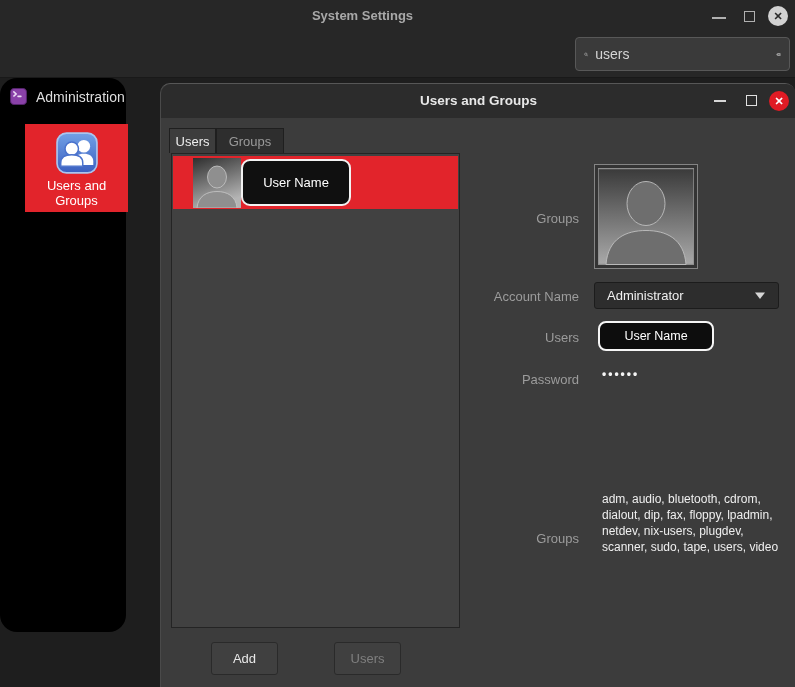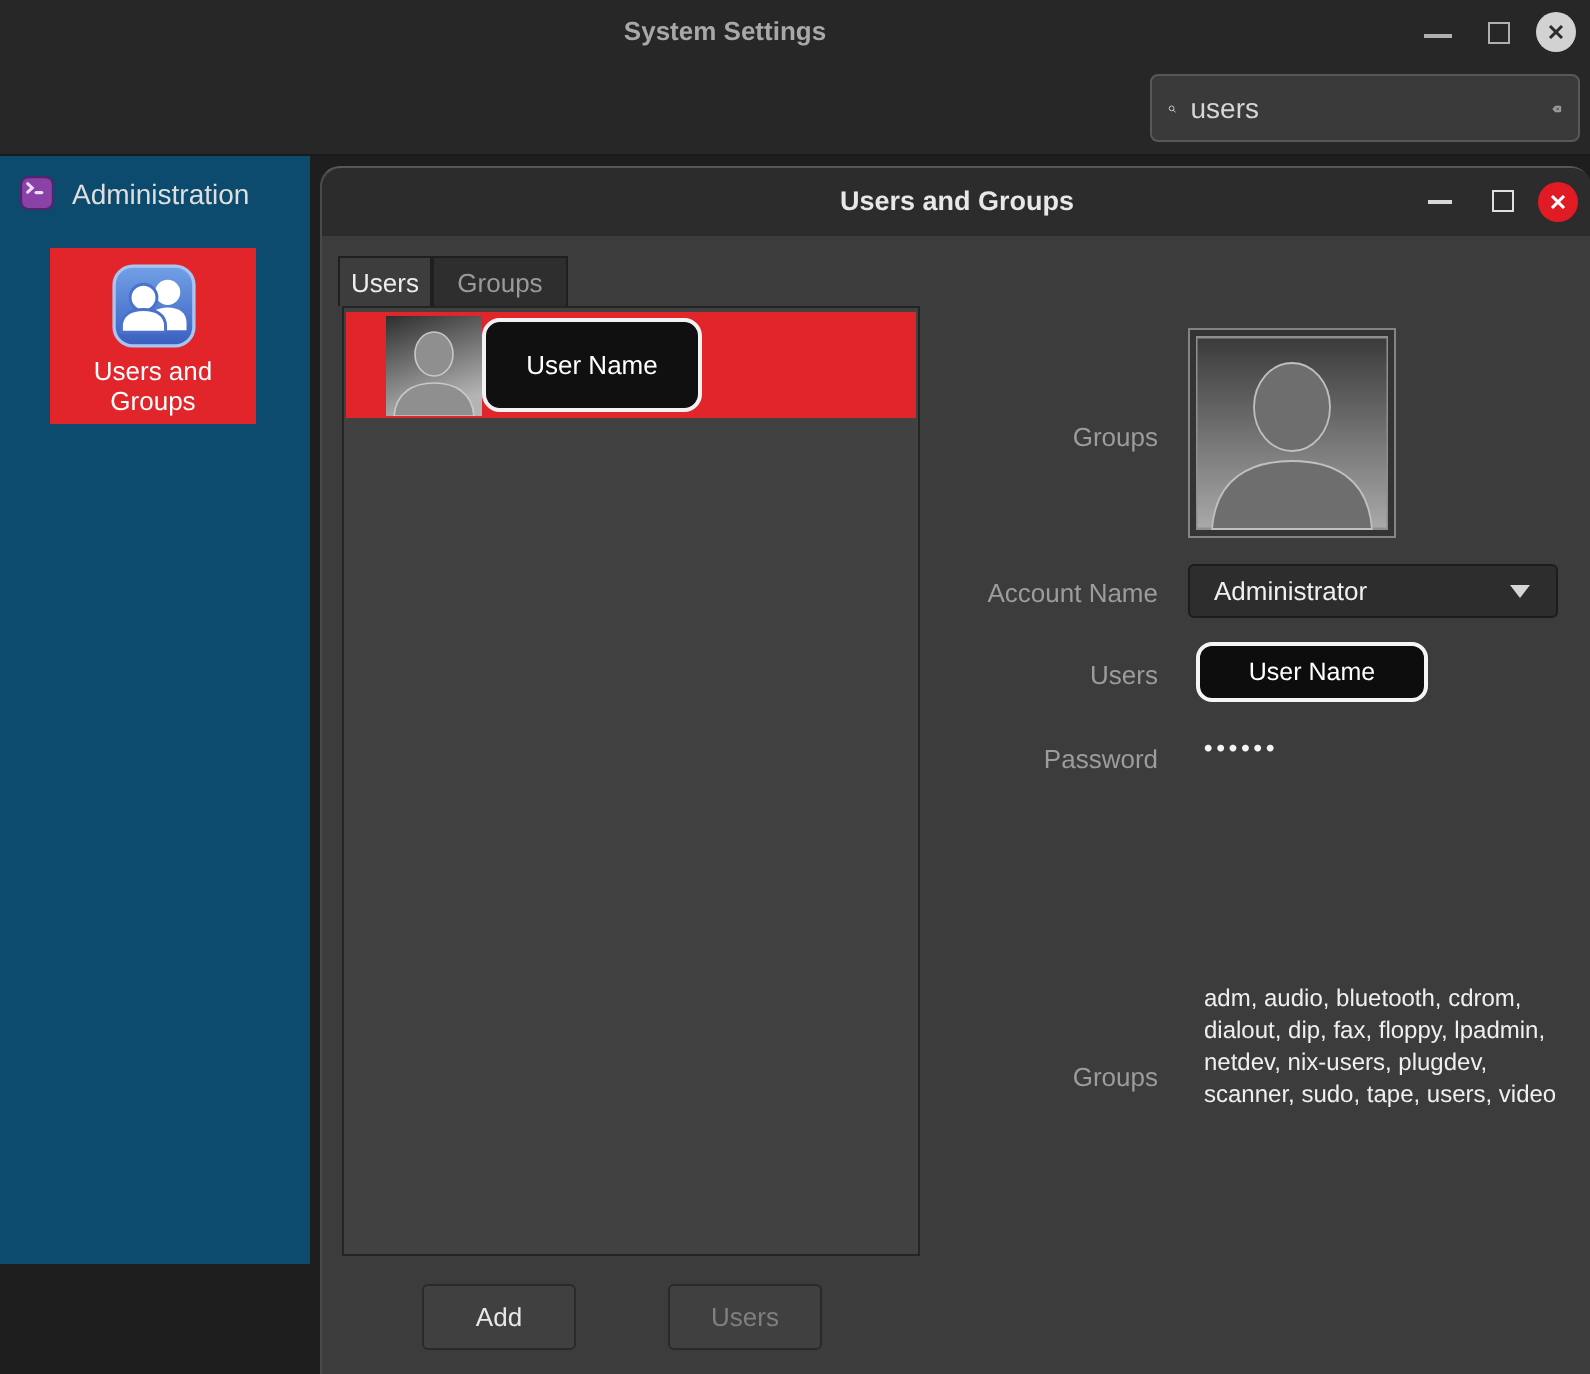--- a/index.html
+++ b/index.html
@@ -16,21 +16,21 @@
   .wc-min { width:14px; height:2px; background:#b0b0b0; }
   .wc-max { width:11px; height:11px; border:1.5px solid #b0b0b0; background:transparent; }
   .wc-close-light { width:20px; height:20px; border-radius:50%; background:#d2d2d2; color:#2c2c2c;
     font-size:11px; font-weight:bold; display:flex; align-items:center; justify-content:center; }
   .searchbox { left:575px; top:37px; width:215px; height:34px; background:#3a3a3a;
     border:1px solid #585858; border-radius:4px; display:flex; align-items:center; padding:0 8px; }
   .searchbox input { flex:1; margin-left:7px; background:transparent; border:none; outline:none;
     color:#d6d6d6; font-size:14px; font-family:"Liberation Sans",sans-serif; }
 
   
-  .left-panel { left:0; top:78px; width:155px; height:554px; background:#0c4a6e; }
+  .left-panel { left:0; top:78px; width:126px; height:554px; background:#000000;border-radius:17px; }
   .section-label { left:36px; top:11px; font-size:14px; color:#dedede; }
   .tile { left:25px; top:46px; width:103px; height:88px; background:#e2242b; display:flex;
     flex-direction:column; align-items:center; justify-content:flex-start; padding-top:8px; cursor:default; }
   .tile-label { margin-top:4px; font-size:13px; line-height:15px; color:#fff; text-align:center; width:92px; }
 
   
   .dialog { left:160px; top:83px; width:635px; height:604px; background:#3c3c3c;
     border-radius:10px 10px 0 0; border-top:1px solid #575757; border-left:1px solid #4a4a4a; }
   .dlg-titlebar { left:0; top:0; width:635px; height:34px; background:#2c2c2c; border-radius:10px 10px 0 0; }
   .dlg-title { left:0; top:9px; width:635px; text-align:center; font-size:13.5px; font-weight:bold; color:#e8e8e8; }
@@ -63,21 +63,21 @@
   .select-box .val { flex:1; }
 
   .name-pill-detail { left:437px; top:237px; width:116px; height:30px; background:#0d0d0d;
     border:2px solid #f5f5f5; border-radius:8px; display:flex; align-items:center; justify-content:center;
     font-size:12.5px; color:#fff; }
 
   .pw-dots { left:441px; top:283px; font-size:12px; font-weight:bold; letter-spacing:2px; color:#f5f5f5; }
 
   .groups-text { left:441px; top:407px; width:186px; font-size:12px; line-height:16px; color:#efefef; }
 
-  .btn { top:558px; width:77px; height:33px; background:#404040; border:1px solid #2a2a2a;
+  .btn { top:558px; width:67px; height:33px; background:#404040; border:1px solid #2a2a2a;
     border-radius:3px; font-size:13px; display:flex; align-items:center; justify-content:center; cursor:default; }
   .btn-add { left:50px; color:#e8e8e8; }
   .btn-delete { left:173px; color:#7f7f7f; }
 </style>
 </head>
 <body>
 
 <div class="abs topbar">
   <div class="abs topbar-title">System Settings</div>
 

